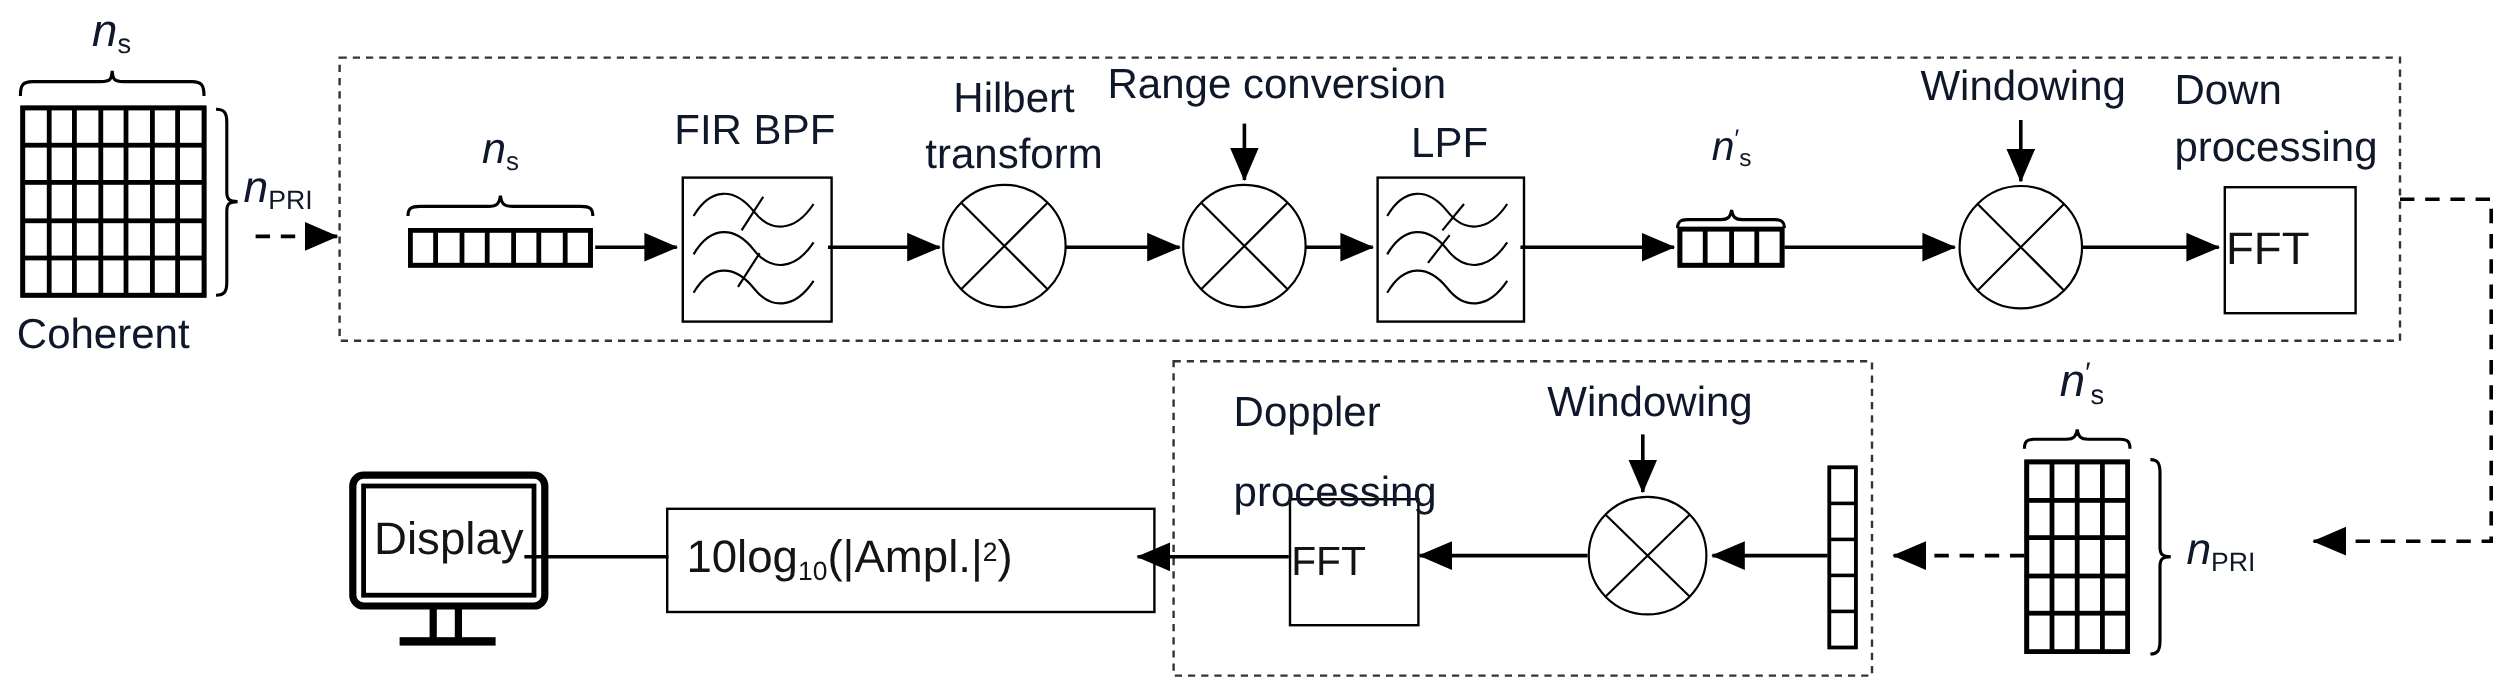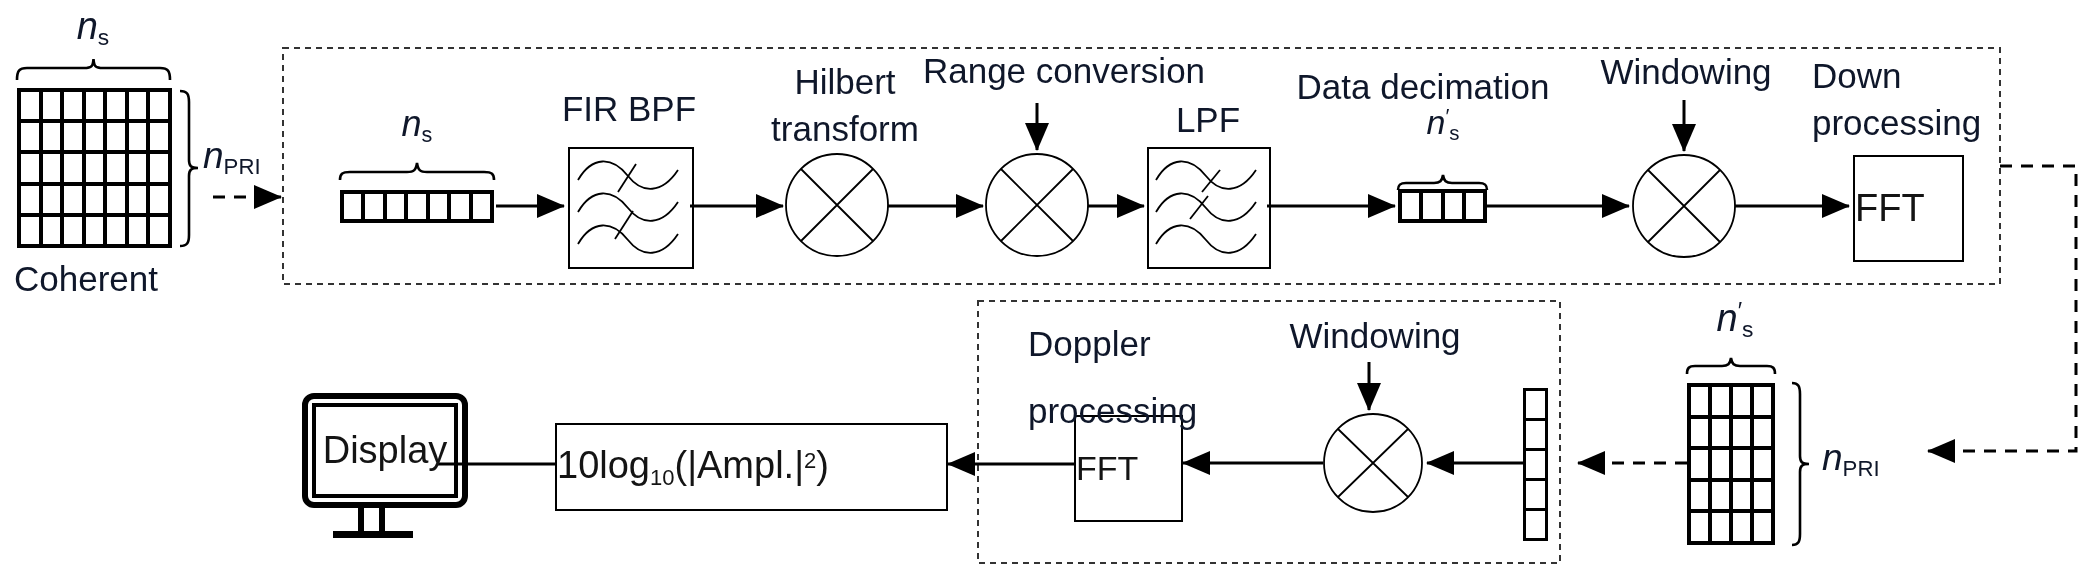--- a/index.html
+++ b/index.html
@@ -20,21 +20,21 @@
   .math sup{font-size:0.62em;vertical-align:0.5em;}
   .box{position:absolute;z-index:2;border:2px solid #000;background:transparent;
        display:flex;align-items:center;}
   .fftlbl{font-size:38px;}
   .formula{font-size:38px;white-space:nowrap;}
   .formula sub{font-size:0.58em;vertical-align:-0.30em;}
   .formula sup{font-size:0.58em;vertical-align:0.45em;}
   .grid{position:absolute;z-index:2;display:grid;background:#000;border:4px solid #000;gap:4px;box-sizing:border-box;}
   .grid>div{background:#fff;}
   .thin{border-width:3px;gap:3px;}
-  .monitor{position:absolute;left:302px;top:393px;width:166px;height:115px;z-index:2;
+  .monitor{position:absolute;left:291px;top:393px;width:166px;height:115px;z-index:2;
            border:6px solid #000;border-radius:12px;box-sizing:border-box;background:transparent;}
   .monitor-screen{position:absolute;inset:4px;border:4px solid #000;box-sizing:border-box;
            display:flex;align-items:center;justify-content:center;background:transparent;}
   .monitor-lbl{font-size:38px;}
   .monitor-pole{position:absolute;left:358px;top:506px;width:27px;height:26px;z-index:2;
            border-left:6px solid #000;border-right:6px solid #000;box-sizing:border-box;}
   .monitor-base{position:absolute;left:333px;top:531px;width:80px;height:7px;background:#000;z-index:2;}
 </style>
 </head>
 <body>
@@ -204,21 +204,21 @@
     </div>
 
   <div class="box" style="left:568px;top:147px;width:122px;height:118px;"></div>
   <div class="box" style="left:1147px;top:147px;width:120px;height:118px;"></div>
   <div class="box" style="left:1853px;top:155px;width:107px;height:103px;">
     <span class="fftlbl">FFT</span>
   </div>
   <div class="box" style="left:1074px;top:415px;width:105px;height:103px;">
     <span class="fftlbl" style="font-size:34px;">FFT</span>
   </div>
-  <div class="box" style="left:555px;top:423px;width:389px;height:84px;">
+  <div class="box" style="left:555px;top:423px;width:389px;height:84px;padding-left:15px;">
     <span class="formula"><span>10log</span><sub>10</sub><span>(|Ampl.|</span><sup>2</sup><span>)</span></span>
   </div>
 
   <div class="monitor">
     <div class="monitor-screen">
       <span class="monitor-lbl">Display</span>
     </div>
   </div>
   <div class="monitor-pole"></div>
   <div class="monitor-base"></div>
@@ -230,21 +230,20 @@
     </div>
 
   <div class="lbl math ctr" style="left:417px;top:104px;font-size:36px;"><i>n</i><sub>s</sub></div>
   <div class="lbl ctr" style="left:629px;top:90px;">FIR BPF</div>
   <div class="lbl two lh47 ctr" style="left:845px;top:58px;">
       <span>Hilbert</span>
       <span>transform</span>
     </div>
   <div class="lbl ctr" style="left:1064px;top:52px;">Range conversion</div>
   <div class="lbl ctr" style="left:1208px;top:101px;">LPF</div>
-  <div class="lbl ctr" style="left:1423px;top:68px;">Data decimation</div>
   <div class="lbl math ctr" style="left:1443px;top:104px;font-size:34px;"><i>n</i><sup>′</sup><sub>s</sub></div>
   <div class="lbl ctr" style="left:1686px;top:53px;">Windowing</div>
   <div class="lbl two lh47" style="left:1812px;top:52px;">
       <span>Down</span>
       <span>processing</span>
     </div>
 
   <div class="lbl math ctr" style="left:1735px;top:298px;font-size:38px;"><i>n</i><sup>′</sup><sub>s</sub></div>
   <div class="lbl math" style="left:1822px;top:438px;"><i>n</i><sub>PRI</sub></div>
   <div class="lbl two lh52" style="left:1028px;top:303px;">

